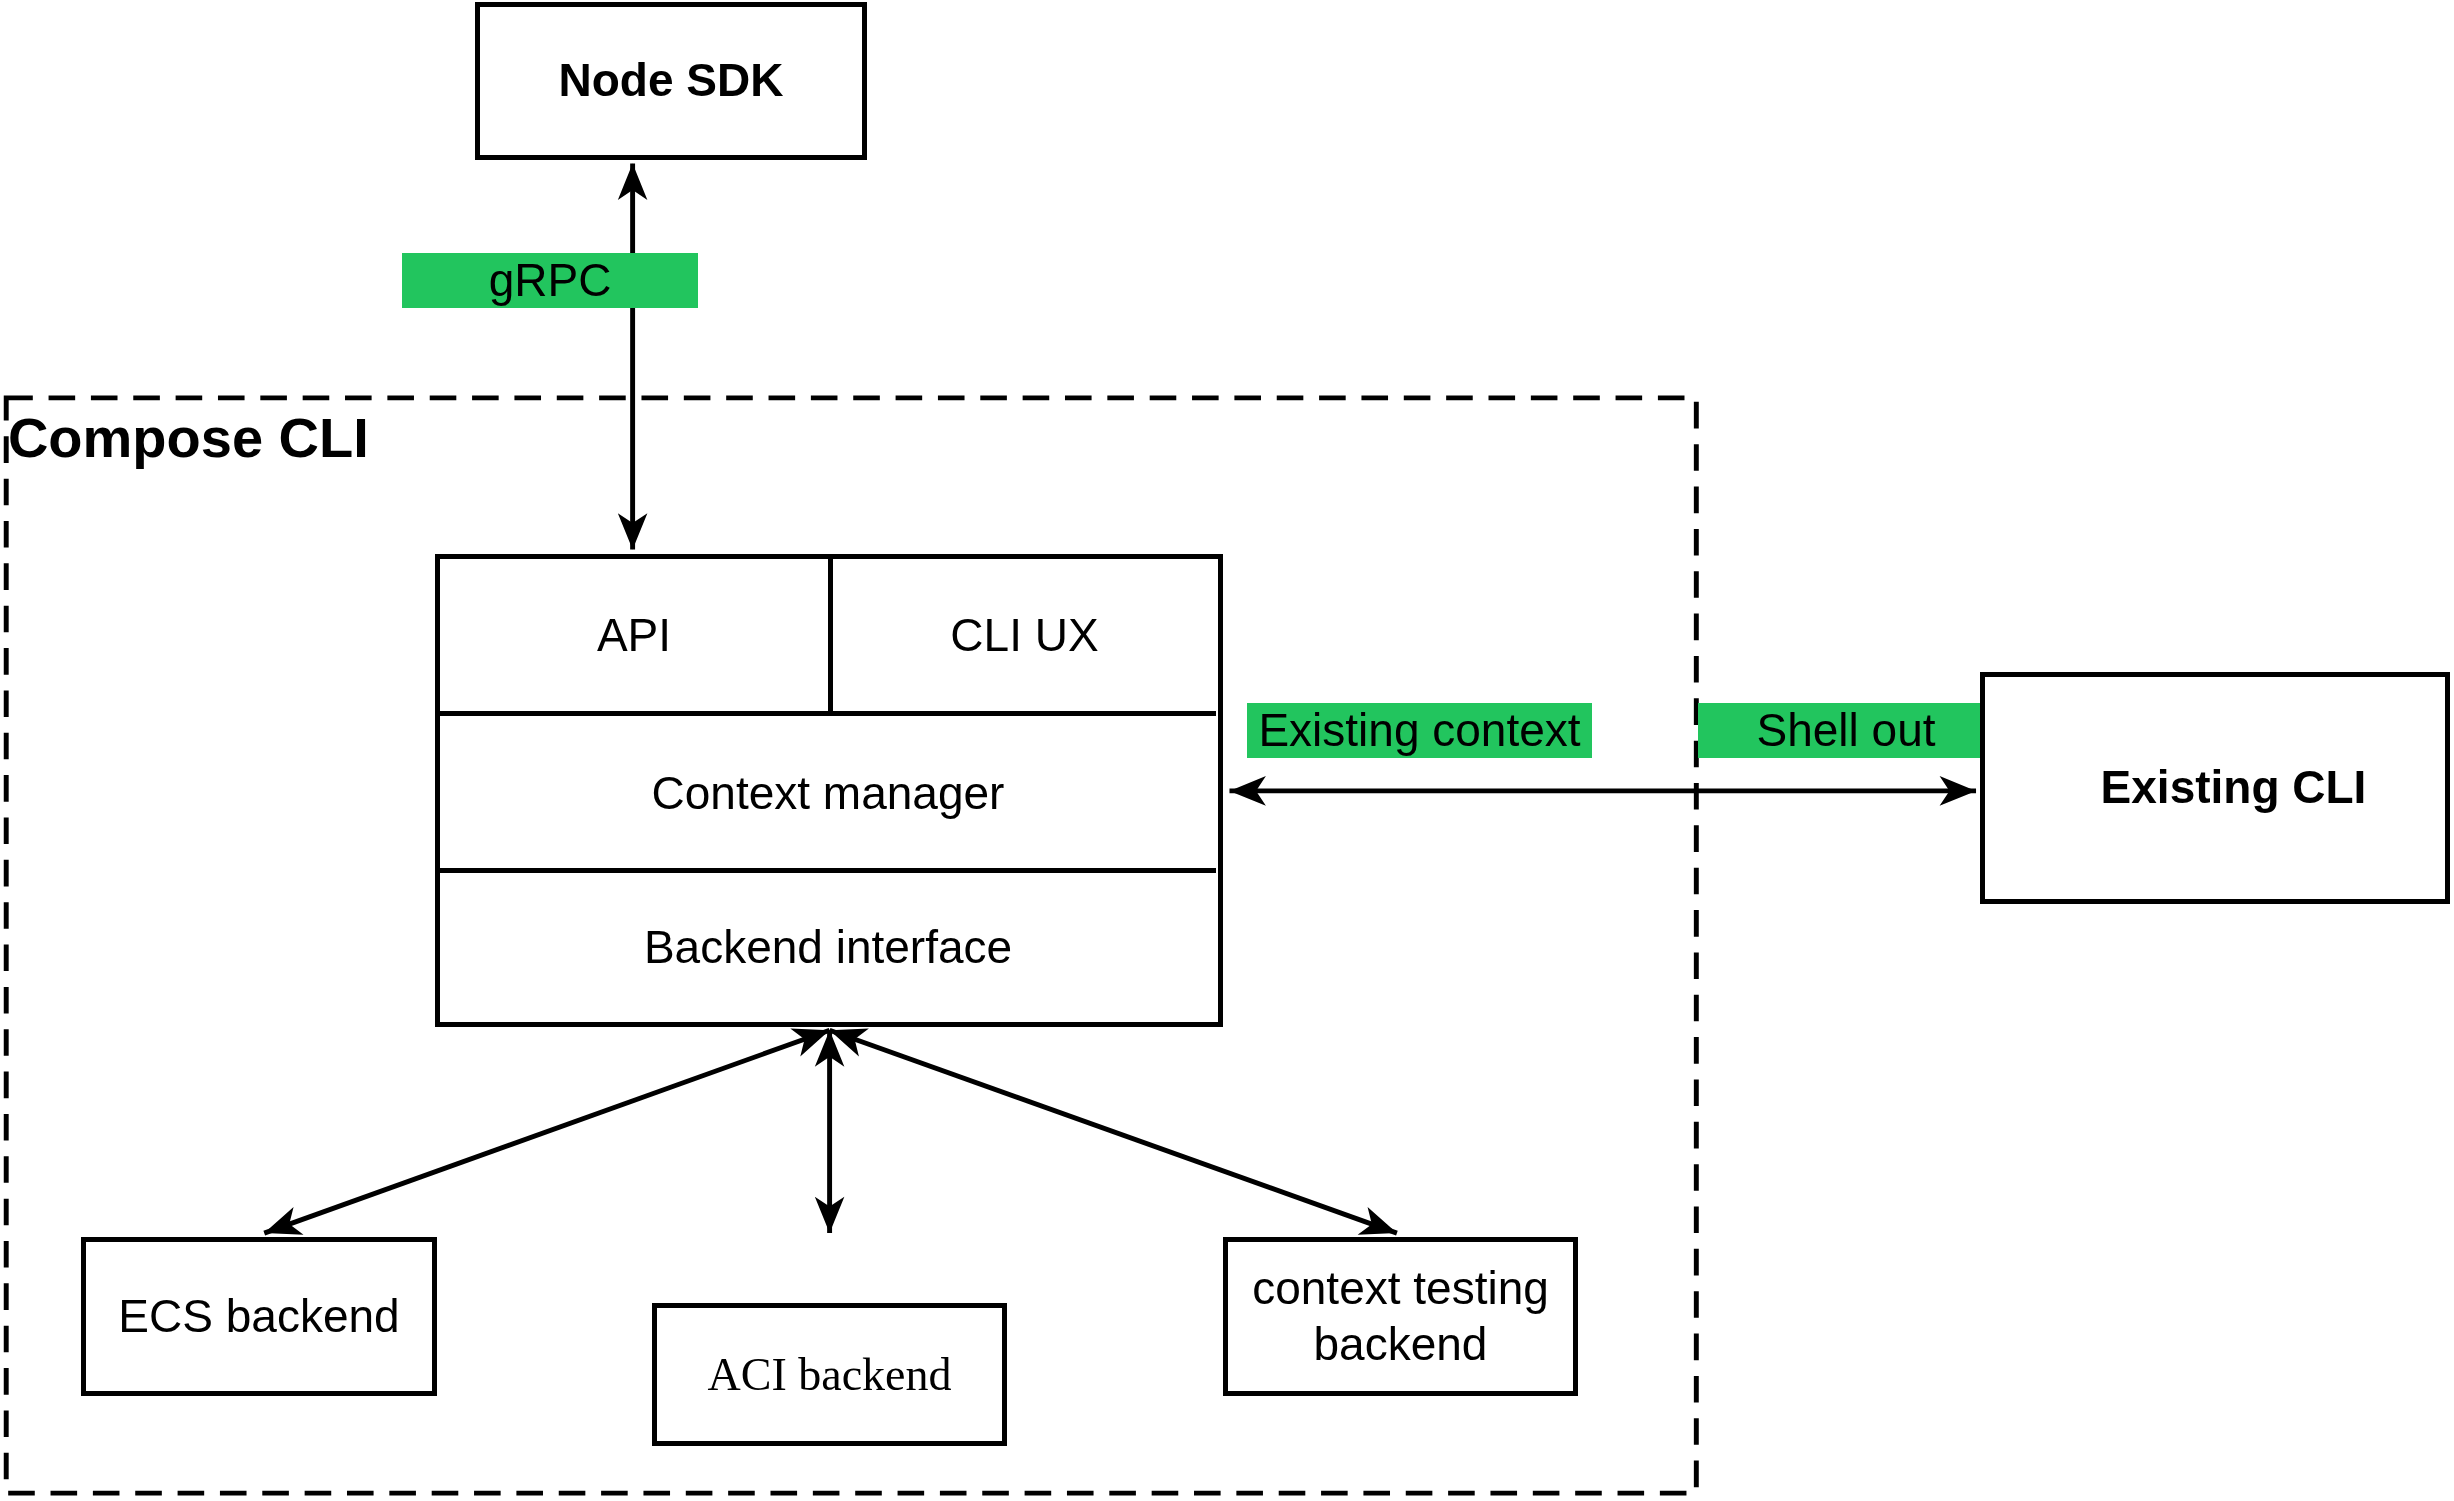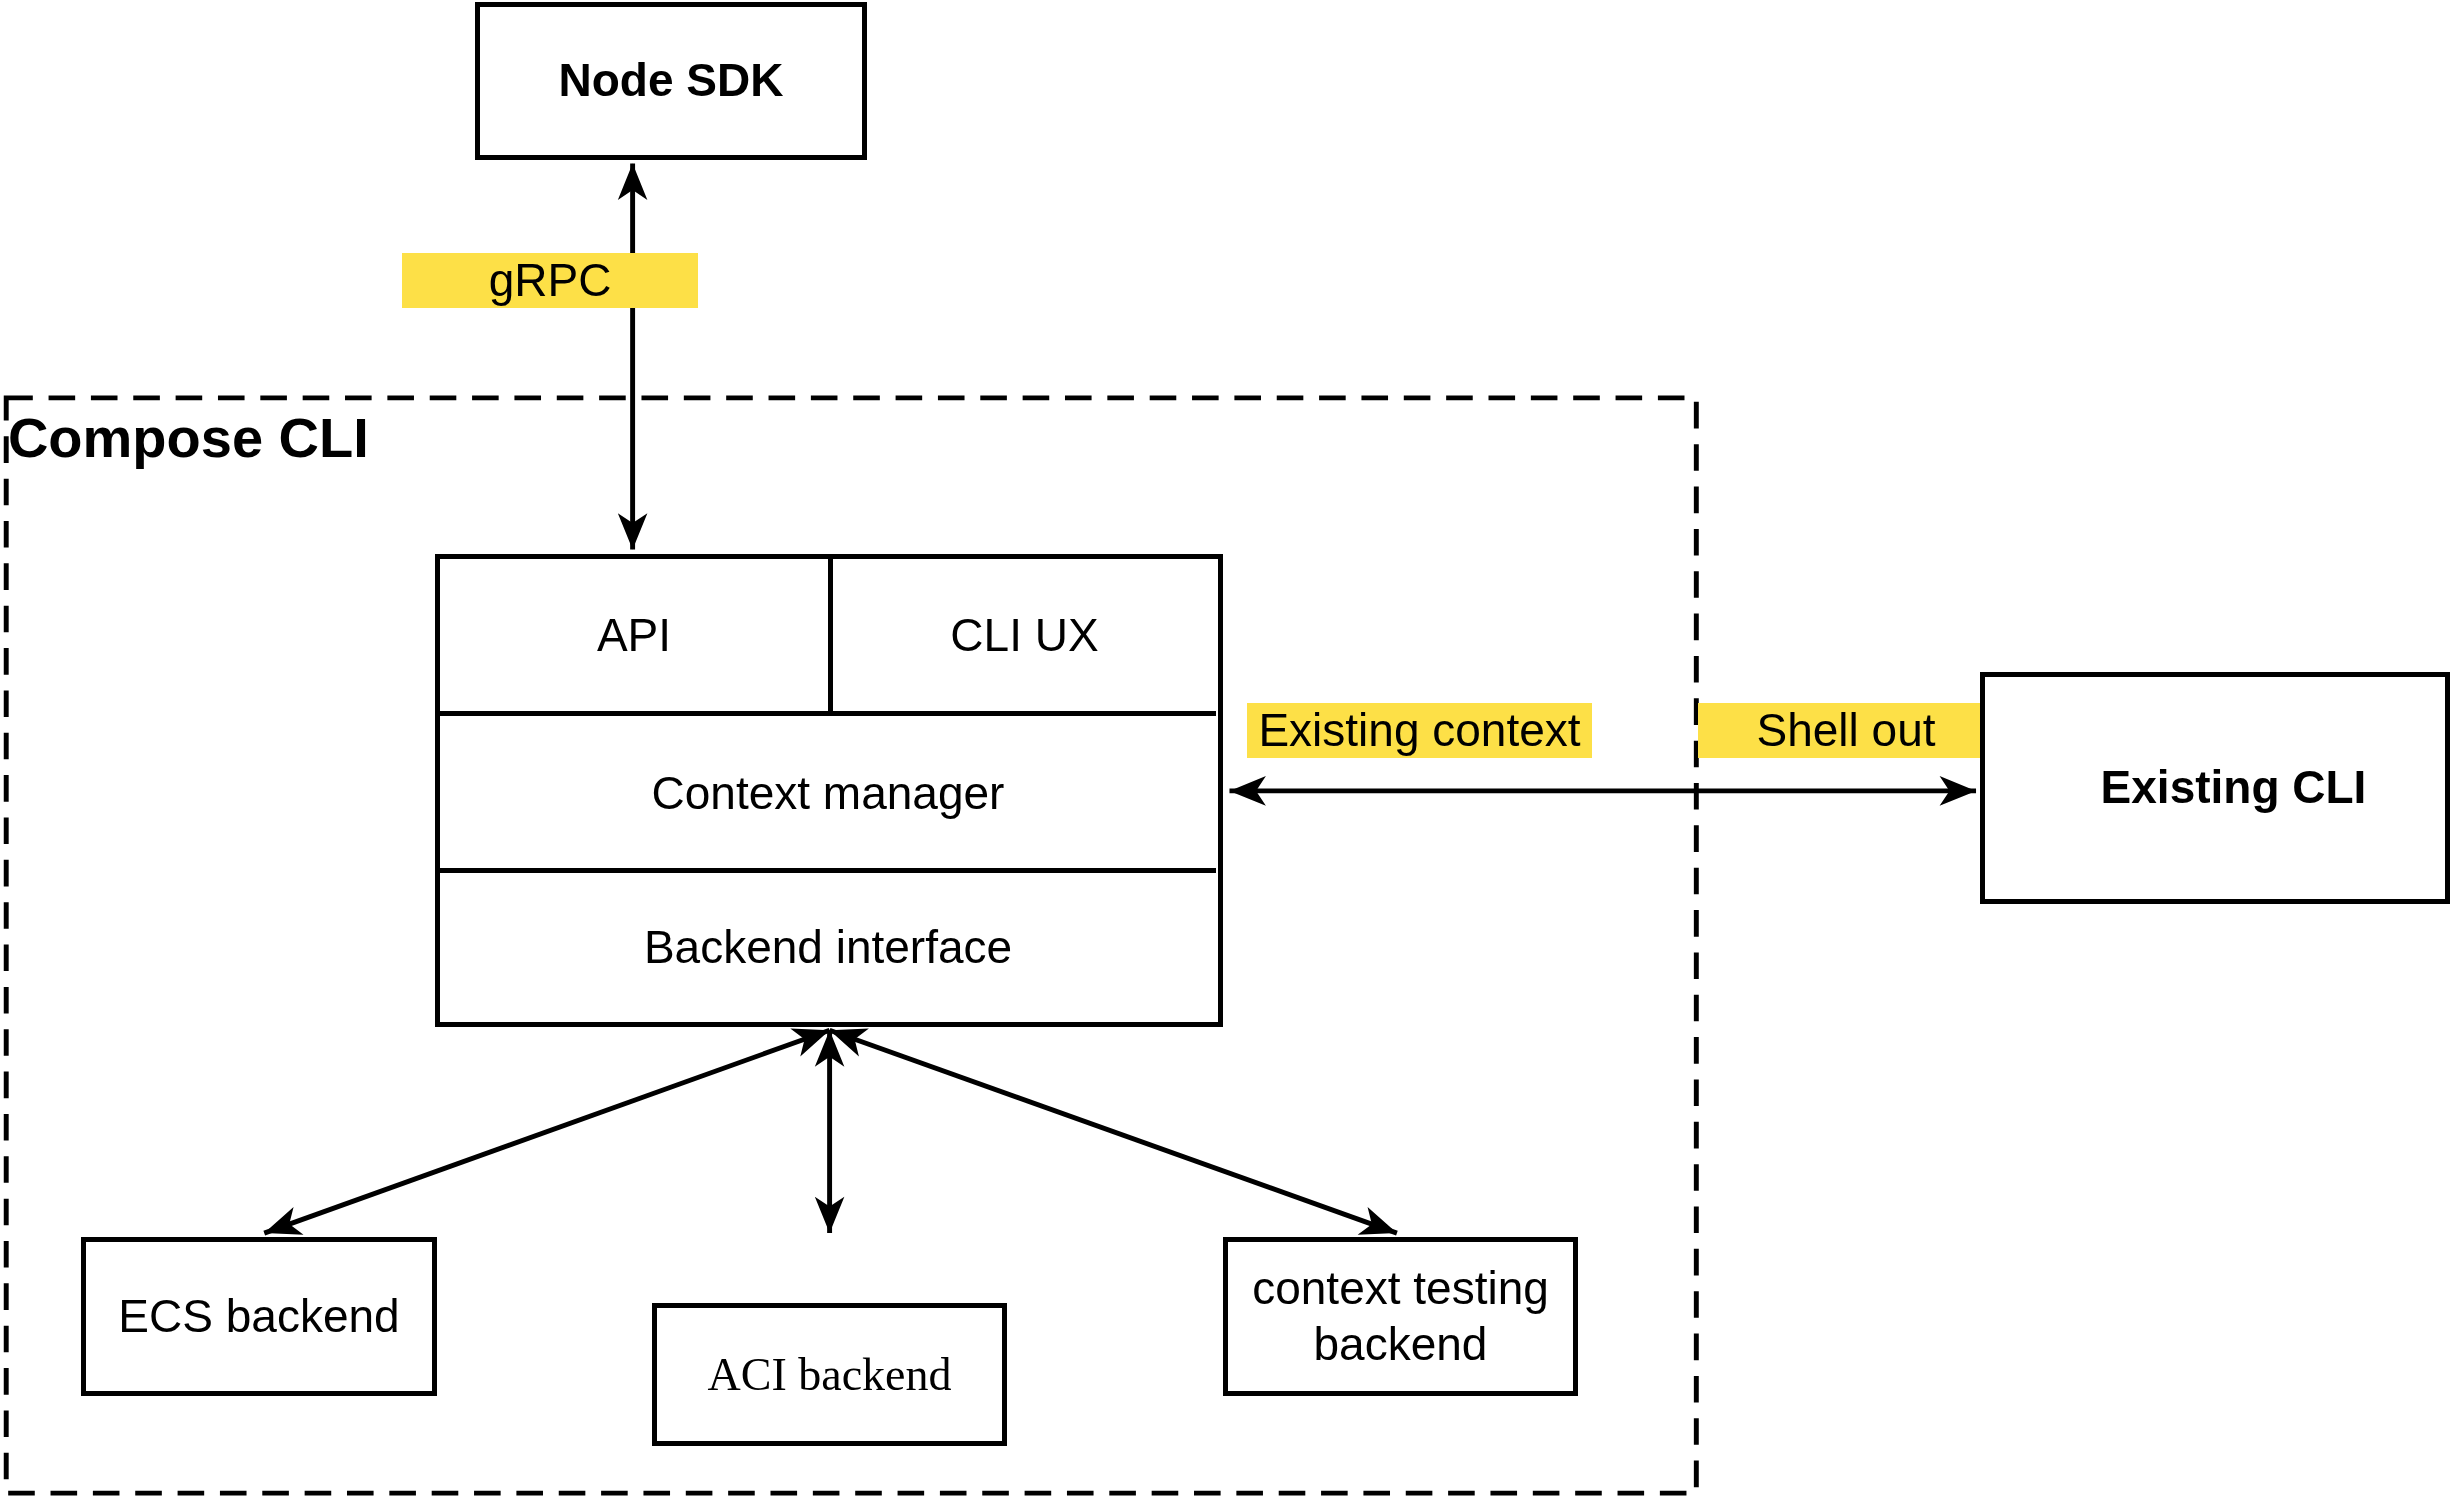--- a/index.html
+++ b/index.html
@@ -47,21 +47,21 @@
   }
   .divider {
     position: absolute;
     background: #000000;
   }
   .edge-label {
     position: absolute;
     font-size: 46px;
     line-height: 55px;
     text-align: center;
-    background: #fde047;
+    background: #22c55e;
   }
   .container-label {
     position: absolute;
     left: 7.9px;
     top: 410px;
     font-size: 56px;
     font-weight: 700;
     line-height: 55px;
   }
   #compound-box {

